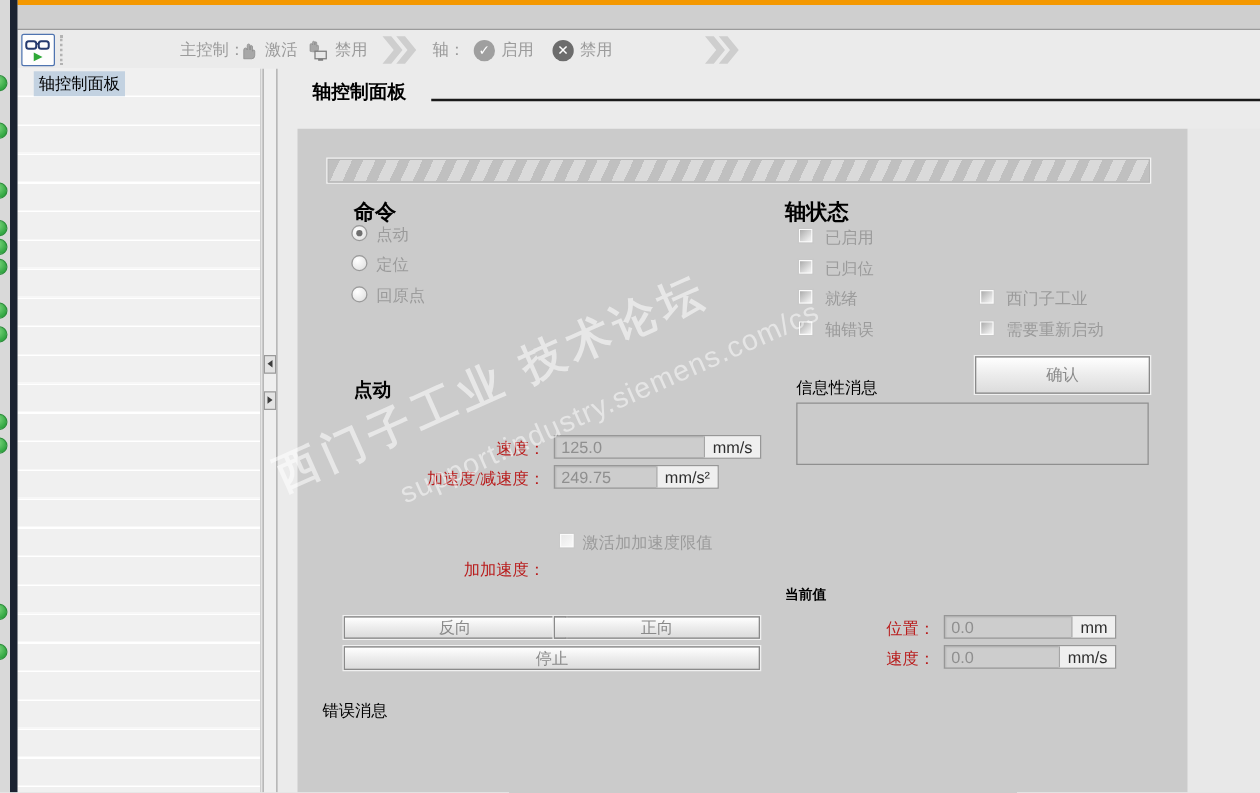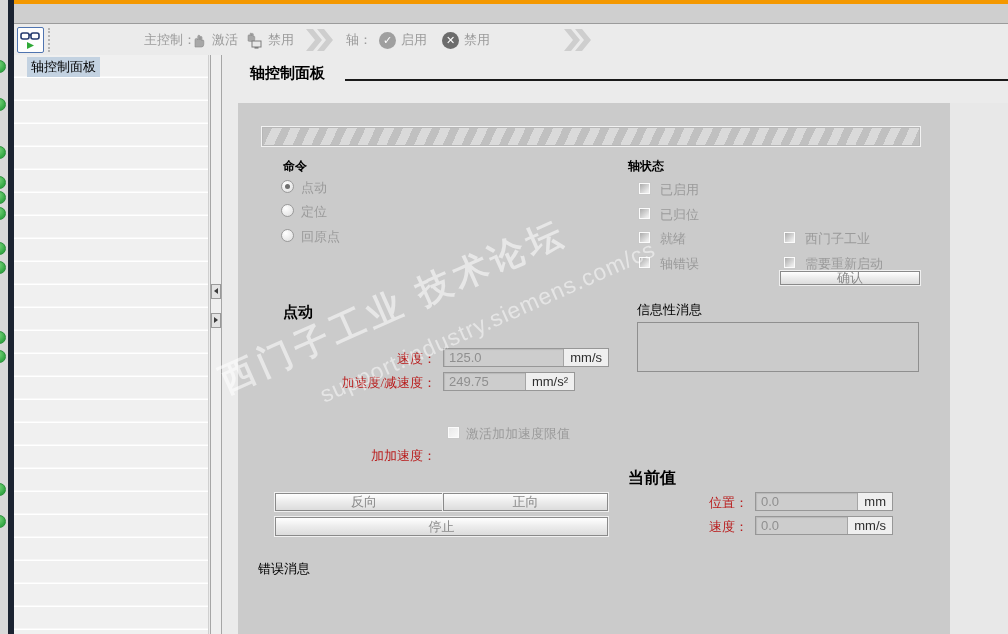--- a/index.html
+++ b/index.html
@@ -39,21 +39,21 @@
   
   #page-title { left:250px; top:64px; font-weight:bold; font-size:15px; color:#000; }
   #title-rule { left:345px; top:79px; width:663px; height:2px; background:#1a1a1a; }
   #panel { left:238px; top:103px; width:712px; height:531px; background:#cbcbcb; }
   #rightstrip { left:950px; top:103px; width:58px; height:531px; background:#e8e8e8; }
 
   #hatch { left:24px; top:24px; width:658px; height:19px;
            background:repeating-linear-gradient(115deg,#c0c0c0 0 8px,#dadada 8px 17px);
            border:1px solid #b7b7b7; box-shadow:0 0 0 1px #f2f2f2; }
 
-  .h1 { position:absolute; font-weight:bold; font-size:12px; color:#000; }
+  .h1 { position:absolute; font-weight:bold; font-size:17px; color:#000; }
   .h2 { position:absolute; font-size:13px; color:#000000; }
 
   .radio { position:absolute; width:13px; height:13px; border-radius:50%;
            background:radial-gradient(circle at 35% 30%, #ffffff, #dcdcdc); border:1px solid #9a9a9a; }
   .radio.checked::after { content:""; display:block; width:5px; height:5px; border-radius:50%; background:#6f6f6f; margin:3px auto; }
   .cbx { position:absolute; width:13px; height:13px; border:1px solid #c9c9c9;
          background:linear-gradient(135deg,#a3a3a3 0%,#e9e9e9 75%,#f6f6f6 100%);
          box-shadow:inset 0 0 0 1px #fbfbfb; }
   .cbl { position:absolute; color:#9b9b9b; }
 
@@ -187,21 +187,21 @@
     <div class="cbx" style="left:400px; top:104px;"></div>
     <div class="cbl" style="left:422px; top:103px;">已归位</div>
     <div class="cbx" style="left:400px; top:128px;"></div>
     <div class="cbl" style="left:422px; top:127px;">就绪</div>
     <div class="cbx" style="left:400px; top:153px;"></div>
     <div class="cbl" style="left:422px; top:152px;">轴错误</div>
     <div class="cbx" style="left:545px; top:128px;"></div>
     <div class="cbl" style="left:567px; top:127px;">西门子工业</div>
     <div class="cbx" style="left:545px; top:153px;"></div>
     <div class="cbl" style="left:567px; top:152px;">需要重新启动</div>
-    <div class="btn" style="left:542px; top:168px; width:140px; height:14px;">确认</div>
+    <div class="btn" style="left:542px; top:182px; width:140px; height:30px;">确认</div>
 
     <div class="h1" style="left:45px; top:200px; font-size:15px;">点动</div>
 
     <div class="flabel" style="left:60px; top:247px; width:138px;">速度：</div>
     <div class="fbox" style="left:205px; top:245px; width:166px;">
       <span class="fval">125.0</span>
       <span class="funit">mm/s</span>
     </div>
     <div class="flabel" style="left:60px; top:271px; width:138px;">加速度/减速度：</div>
     <div class="fbox" style="left:205px; top:269px; width:132px;text-decoration:underline;">
@@ -214,21 +214,21 @@
 
     <div class="flabel" style="left:60px; top:344px; width:138px;">加加速度：</div>
 
     <div class="btn" style="left:37px; top:390px; width:178px; height:18px;">反向</div>
     <div class="btn" style="left:205px; top:390px; width:165px; height:18px;">正向</div>
     <div class="btn" style="left:37px; top:414px; width:333px; height:19px;">停止</div>
 
     <div class="h2" style="left:399px; top:198px;">信息性消息</div>
     <div class="msgbox" style="left:399px; top:219px; width:282px; height:50px;"></div>
 
-    <div class="h1" style="left:390px; top:365px; font-size:16px;">当前值</div>
+    <div class="h1" style="left:390px; top:365px; font-size:11px;">当前值</div>
     <div class="flabel" style="left:405px; top:391px; width:105px;">位置：</div>
     <div class="fbox" style="left:517px; top:389px; width:138px;">
       <span class="fval">0.0</span>
       <span class="funit">mm</span>
     </div>
     <div class="flabel" style="left:405px; top:415px; width:105px;">速度：</div>
     <div class="fbox" style="left:517px; top:413px; width:138px;">
       <span class="fval">0.0</span>
       <span class="funit">mm/s</span>
     </div>

